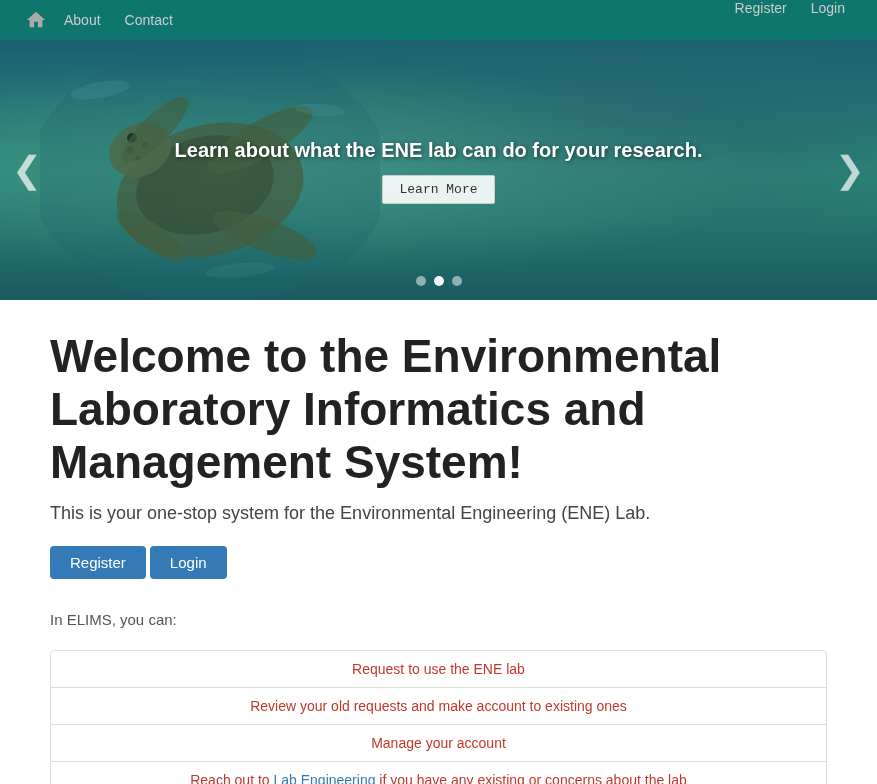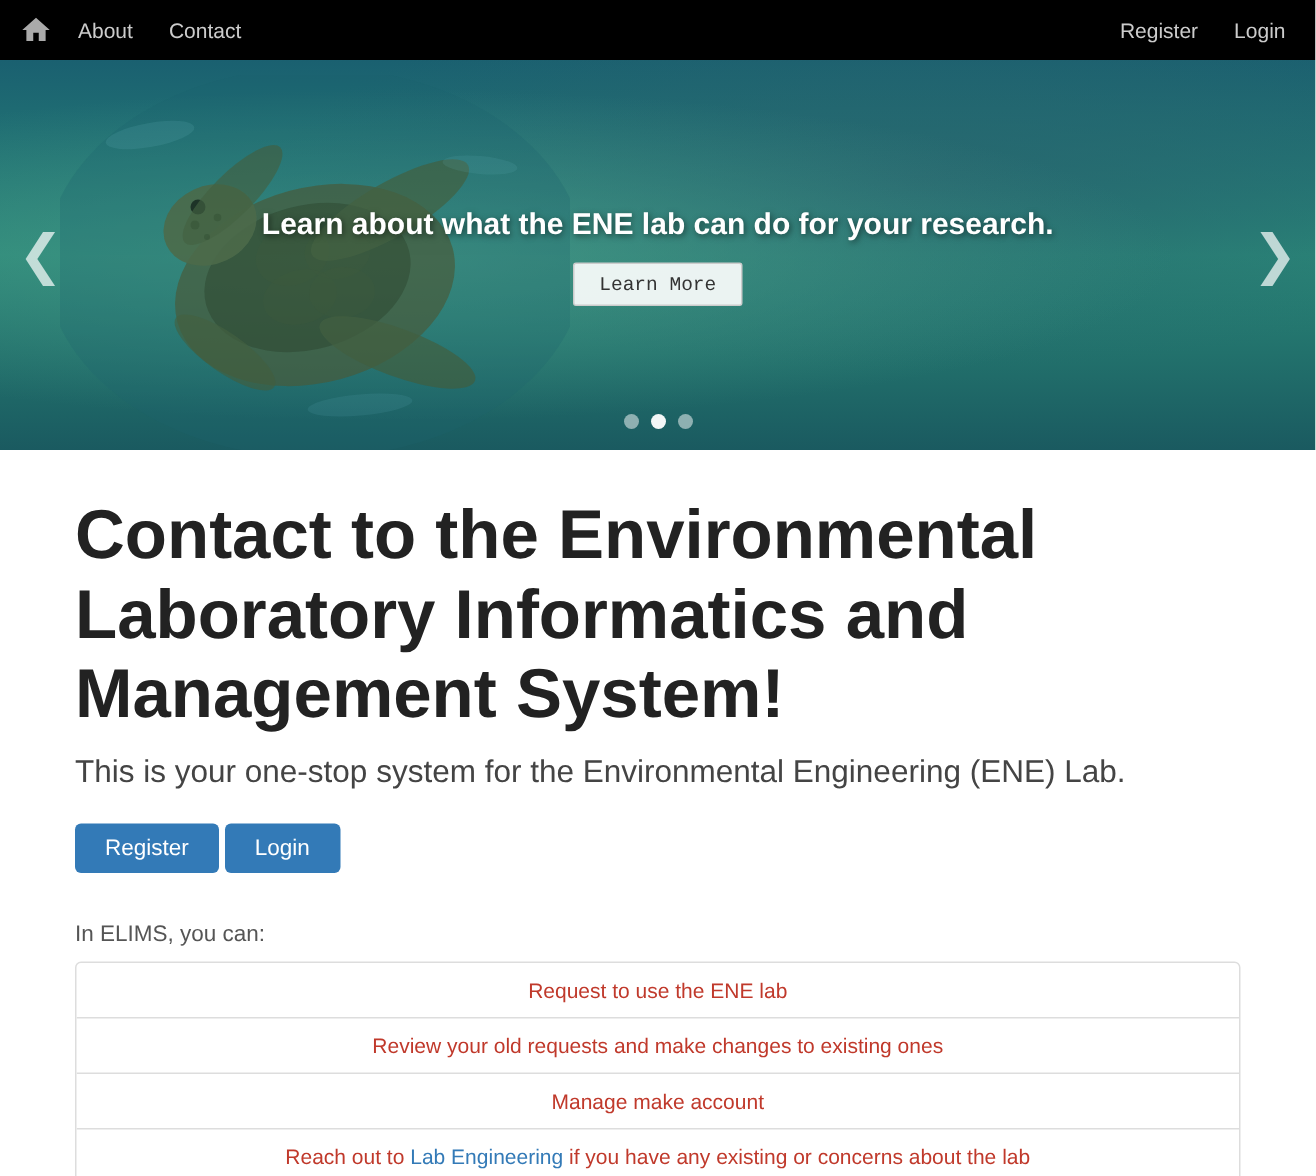--- a/index.html
+++ b/index.html
@@ -1,24 +1,23 @@
 <!DOCTYPE html>
 <html><head>
   <meta charset="utf-8">
   <style>
     * { margin: 0; padding: 0; box-sizing: border-box; }
     body { font-family: Arial, Helvetica, sans-serif; background: #fff; width: 877px; }
 
     
     .navbar {
-      background: #000000;
+      background: #0f766e;
       height: 40px;
       display: flex;
-      align-items: center;
-      padding: 0 8px;
+      padding: 0 20px;
       color: #fff;
     }
     .navbar-left {
       display: flex;
       align-items: center;
       gap: 0;
     }
     .navbar-home-icon {
       width: 32px;
       height: 32px;
@@ -128,21 +127,21 @@
       padding: 30px 50px 20px 50px;
     }
     .welcome-title {
       font-size: 46px;
       font-weight: bold;
       color: #222;
       line-height: 1.15;
       margin-bottom: 14px;
     }
     .welcome-subtitle {
-      font-size: 21px;
+      font-size: 18px;
       color: #444;
       margin-bottom: 22px;
     }
     .action-buttons {
       display: flex;
       gap: 4px;
       margin-bottom: 32px;
     }
     .btn-register {
       background: #337ab7;
@@ -160,21 +159,21 @@
       padding: 8px 20px;
       font-size: 15px;
       cursor: pointer;
       border-radius: 4px;
     }
 
     
     .features-label {
       font-size: 15px;
       color: #555;
-      margin-bottom: 10px;
+      margin-bottom: 22px;
     }
     .features-list {
       border: 1px solid #ddd;
       border-radius: 4px;
       overflow: hidden;
       text-align: center;
     }
     .feature-item {
       padding: 10px 14px;
       border-bottom: 1px solid #ddd;
@@ -255,37 +254,37 @@
   <div class="carousel-arrow carousel-arrow-right">❯</div>
 
   <div class="carousel-dots">
     <div class="carousel-dot"></div>
     <div class="carousel-dot active"></div>
     <div class="carousel-dot"></div>
   </div>
 </div>
 
 <div class="main-content">
-  <h1 class="welcome-title">Contact to the Environmental Laboratory Informatics and Management System!</h1>
+  <h1 class="welcome-title">Welcome to the Environmental Laboratory Informatics and Management System!</h1>
   <p class="welcome-subtitle">This is your one-stop system for the Environmental Engineering (ENE) Lab.</p>
 
   <div class="action-buttons">
     <button class="btn-register">Register</button>
     <button class="btn-login">Login</button>
   </div>
 
   <p class="features-label">In ELIMS, you can:</p>
 
   <div class="features-list">
     <div class="feature-item">
       <span>Request to use the ENE lab</span>
     </div>
     <div class="feature-item">
-      <span>Review your old requests and make changes to existing ones</span>
-    </div>
-    <div class="feature-item">
-      <span>Manage make account</span>
+      <span>Review your old requests and make account to existing ones</span>
+    </div>
+    <div class="feature-item">
+      <span>Manage your account</span>
     </div>
     <div class="feature-item">
       <span>Reach out to </span><a href="#">Lab Engineering</a><span> if you have any existing or concerns about the lab</span>
     </div>
   </div>
 </div>
 
 </body></html>

